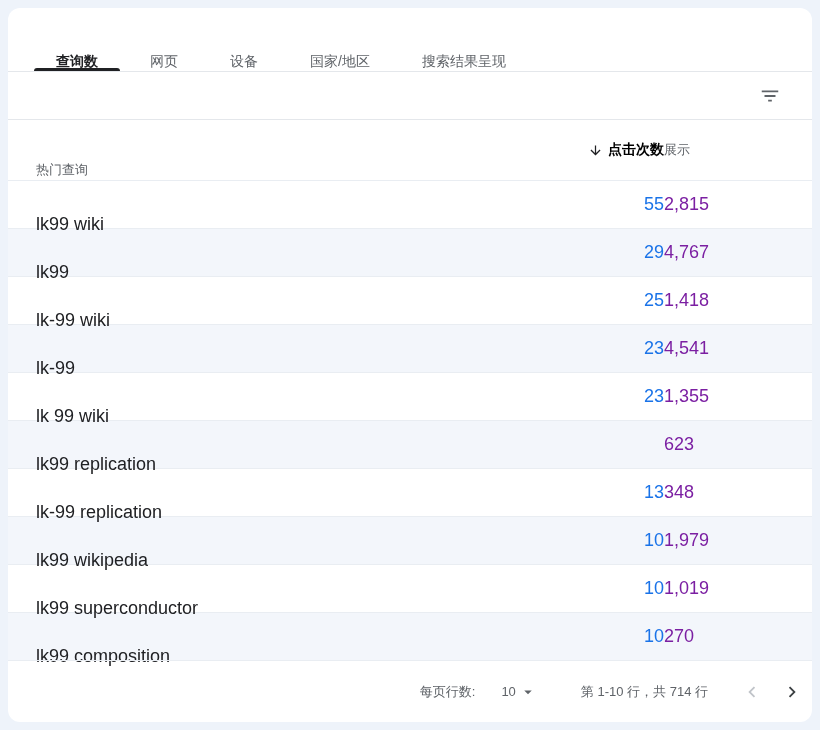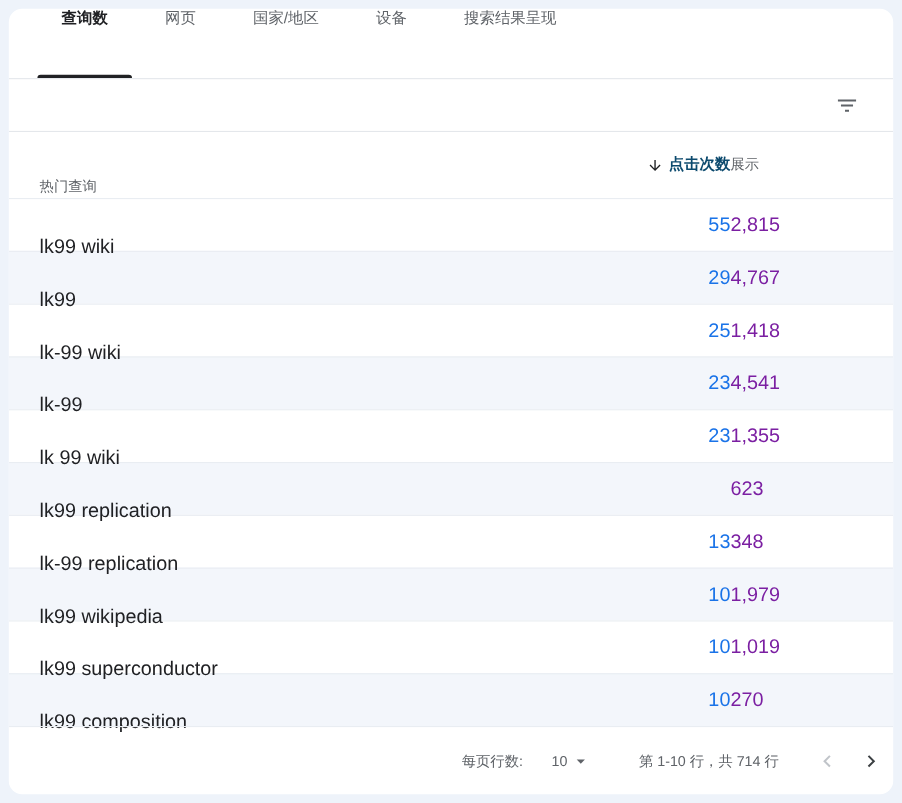--- a/index.html
+++ b/index.html
@@ -23,21 +23,21 @@
   .tabbar {
     height: 64px;
     flex: 0 0 64px;
     display: flex;
     align-items: stretch;
     padding-left: 22px;
     border-bottom: 1px solid #e4e7eb;
   }
   .tab {
     display: flex;
-    align-items: flex-start;
+    align-items: flex-end;
     padding: 0 26px;
     font-size: 14px;
     color: #5f6368;
     cursor: pointer;
     position: relative;
     white-space: nowrap;
   }
   .tab.active { color: var(--active-tab, #202124); font-weight: 700; }
   .tab.active::after {
     content: "";
@@ -79,21 +79,21 @@
     color: #5f6368;
   }
   .col-query { flex: 1; padding-left: 28px; text-align: left; overflow: hidden; white-space: nowrap; margin-top: 40px; }
   .col-clicks { width: 150px; text-align: right; }
   .col-impr  { width: 148px; text-align: left; padding-right: 37px; }
   .clicks-head {
     display: flex;
     align-items: center;
     justify-content: flex-end;
     gap: 5px;
-    color: #0c4a6e;
+    color: #000000;
     font-weight: 700;
     font-size: 14px;
     cursor: pointer;
   }
   .thead .col-query, .thead .col-impr { cursor: pointer; }
 
   .trow {
     height: 48px;
     flex: 0 0 48px;
     display: flex;
@@ -141,24 +141,24 @@
 <div class="card">
 
   <nav class="tabbar">
     <div class="tab active">
       <span>查询数</span>
     </div>
     <div class="tab">
       <span>网页</span>
     </div>
     <div class="tab">
+      <span>设备</span>
+    </div>
+    <div class="tab">
       <span>国家/地区</span>
-    </div>
-    <div class="tab">
-      <span>设备</span>
     </div>
     <div class="tab">
       <span>搜索结果呈现</span>
     </div>
   </nav>
 
   <div class="filter-row">
     <button class="icon-btn">
       <span style="display:flex;">
         <svg width="22" height="22" viewBox="0 0 24 24">

